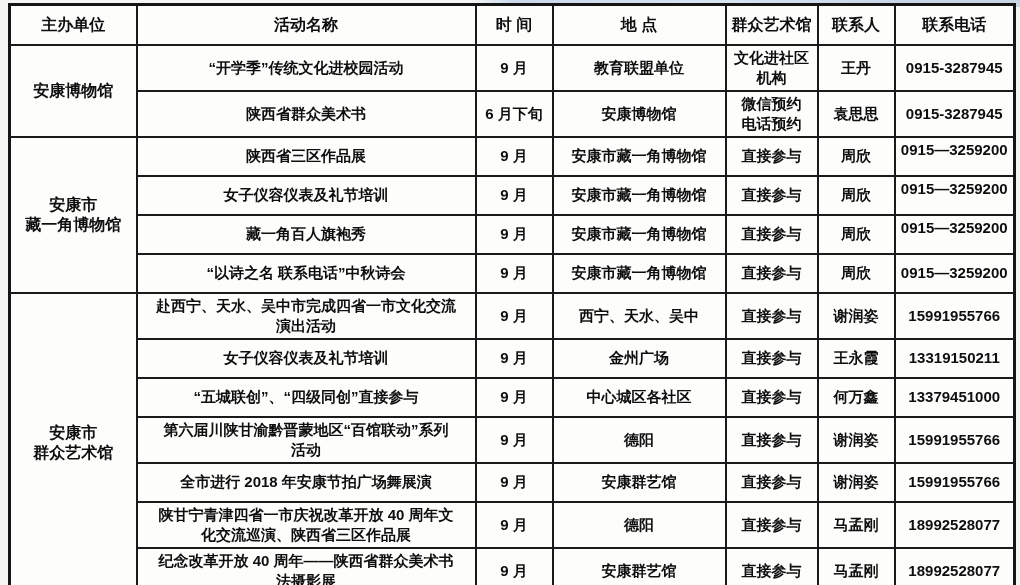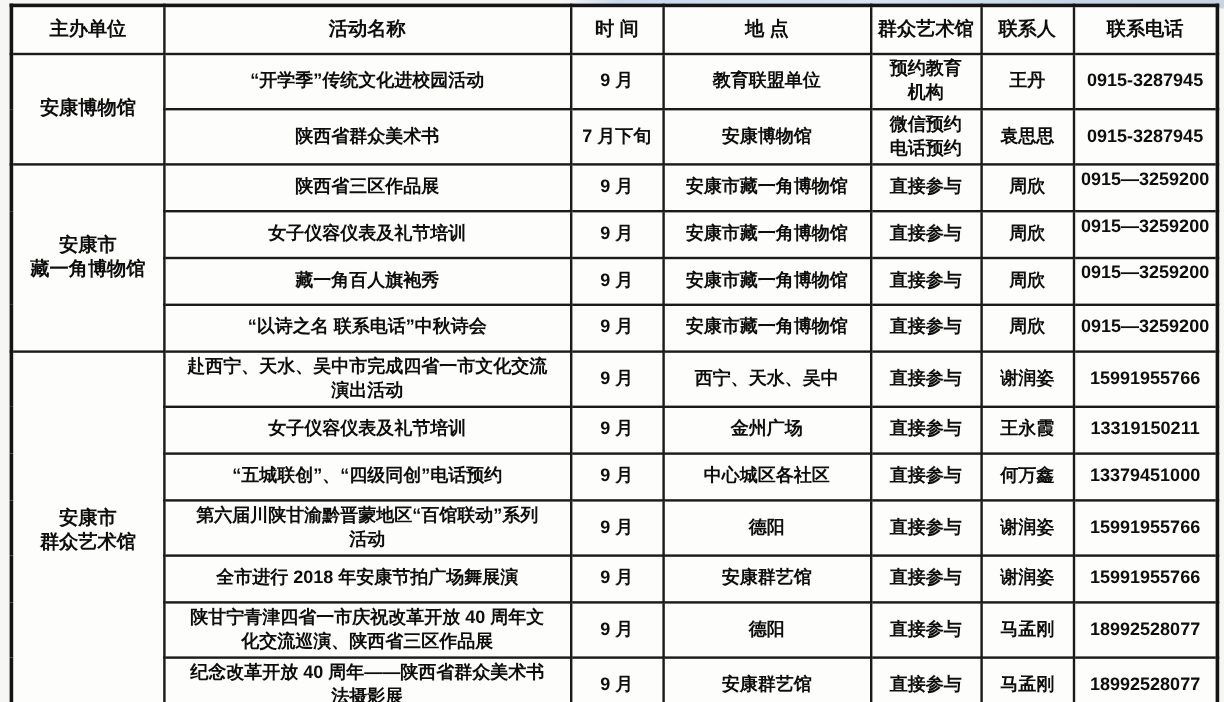--- a/index.html
+++ b/index.html
@@ -93,28 +93,28 @@
           <th>联系人</th>
           <th>联系电话</th>
         </tr>
     </thead>
     <tbody id="table-body">
         <tr>
           <td rowspan="2" class="organizer">安康博物馆</td>
           <td>“开学季”传统文化进校园活动</td>
           <td>9 月</td>
           <td>教育联盟单位</td>
-          <td>预约教育
+          <td>文化进社区
 机构</td>
           <td>王丹</td>
           <td>0915-3287945</td>
         </tr>
         <tr>
           <td>陕西省群众美术书</td>
-          <td>7 月下旬</td>
+          <td>6 月下旬</td>
           <td>安康博物馆</td>
           <td>微信预约
 电话预约</td>
           <td>袁思思</td>
           <td>0915-3287945</td>
         </tr>
         <tr>
           <td rowspan="4" class="organizer">安康市
 藏一角博物馆</td>
           <td>陕西省三区作品展</td>
@@ -161,21 +161,21 @@
         </tr>
         <tr>
           <td>女子仪容仪表及礼节培训</td>
           <td>9 月</td>
           <td>金州广场</td>
           <td>直接参与</td>
           <td>王永霞</td>
           <td>13319150211</td>
         </tr>
         <tr>
-          <td>“五城联创”、“四级同创”电话预约</td>
+          <td>“五城联创”、“四级同创”直接参与</td>
           <td>9 月</td>
           <td>中心城区各社区</td>
           <td>直接参与</td>
           <td>何万鑫</td>
           <td>13379451000</td>
         </tr>
         <tr>
           <td>第六届川陕甘渝黔晋蒙地区“百馆联动”系列
 活动</td>
           <td>9 月</td>

